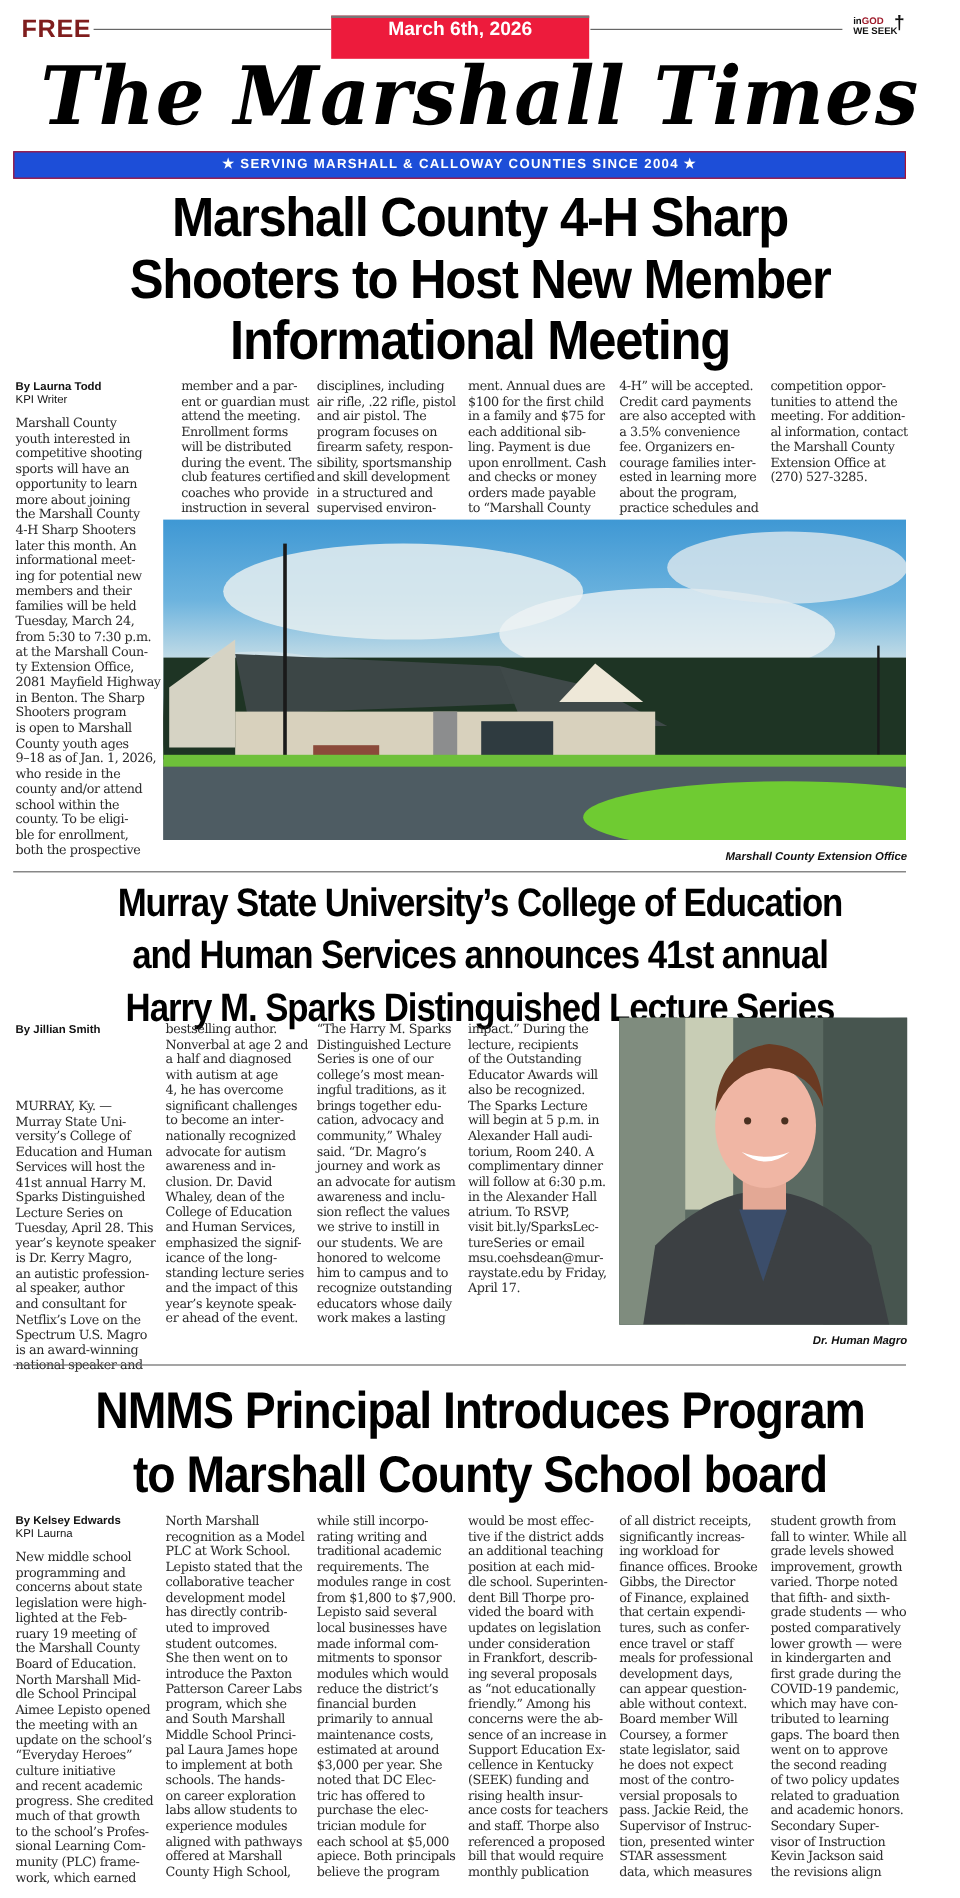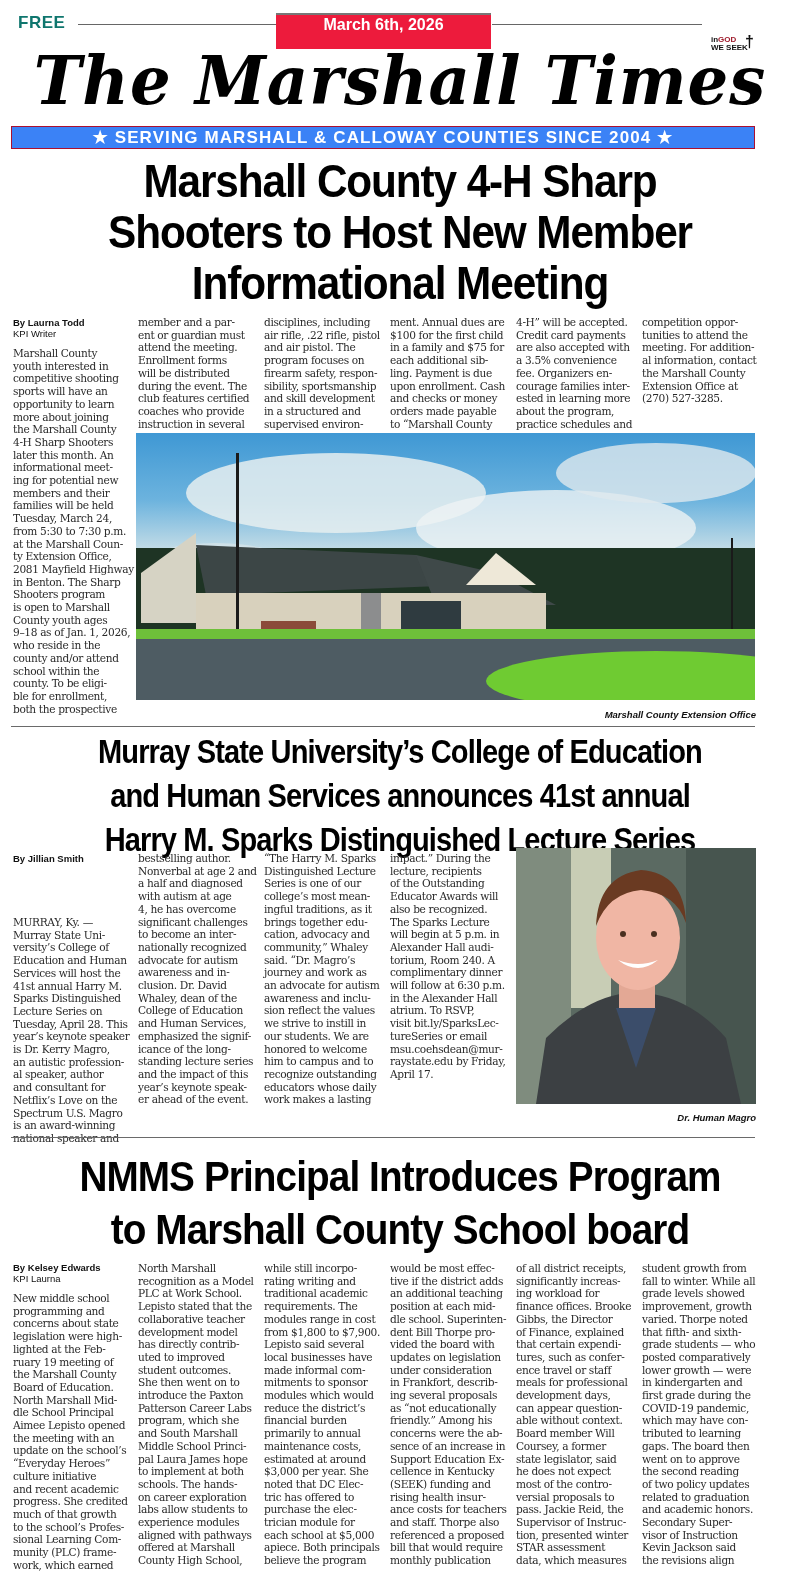--- a/index.html
+++ b/index.html
@@ -1,31 +1,31 @@
 <!DOCTYPE html>
 <html><head>
 <meta charset="utf-8">
 <style>
   * { box-sizing: border-box; margin: 0; padding: 0; }
   html, body { width: 800px; height: 1582px; background: #ffffff; overflow: hidden; }
   body { position: relative; font-family: "DejaVu Serif", serif; color: #1a1a1a; }
 
   
   .topbar { position: absolute; left: 0; top: 0; width: 800px; height: 40px; }
-  .free { position: absolute; left: 18px; top: 13px; font-family: "Liberation Sans", sans-serif; font-weight: 900; font-size: 17px; color: #0f766e; letter-spacing: 0.5px; }
+  .free { position: absolute; left: 18px; top: 13px; font-family: "Liberation Sans", sans-serif; font-weight: 900; font-size: 21px; color: #7f1d1d; letter-spacing: 0.5px; }
   .rule-left { position: absolute; left: 78px; top: 24px; width: 198px; height: 1px; background: #666; }
   .rule-right { position: absolute; left: 492px; top: 24px; width: 210px; height: 1px; background: #666; }
   .datebox { position: absolute; left: 276px; top: 13px; width: 215px; height: 36px; background: #ed1b3c; border-top: 2px solid #777; color: #fff; font-family: "Liberation Sans", sans-serif; font-weight: bold; font-size: 16px; text-align: center; line-height: 19px; }
-  .motto { position: absolute; left: 711px; top: 14px; width: 45px; height: 22px; font-family: "Liberation Sans", sans-serif; font-weight: 900; font-size: 8px; line-height: 8px; color: #111; margin-top: 22px; }
+  .motto { position: absolute; left: 711px; top: 14px; width: 45px; height: 22px; font-family: "Liberation Sans", sans-serif; font-weight: 900; font-size: 8px; line-height: 8px; color: #111; }
   .motto .god { color: #9e1a2a; }
   .motto .cross { position: absolute; left: 34px; top: -2px; font-size: 16px; line-height: 16px; color: #111; }
 
   .nameplate { position: absolute; left: 0; top: 38px; width: 800px; height: 86px; text-align: center; font-family: "DejaVu Serif", serif; font-weight: bold; font-size: 64px; line-height: 86px; color: #000; letter-spacing: 1px; font-style: italic; transform: scaleY(1.05); }
 
-  .tagline { position: absolute; left: 11px; top: 126px; width: 744px; height: 23px; background: #3b82f6; border: 1px solid #aa1030; color: #fff; font-family: "Liberation Sans", sans-serif; font-weight: bold; font-size: 17px; line-height: 21px; text-align: center; letter-spacing: 1.1px; }
+  .tagline { position: absolute; left: 11px; top: 126px; width: 744px; height: 23px; background: #1d4ed8; border: 1px solid #aa1030; color: #fff; font-family: "Liberation Sans", sans-serif; font-weight: bold; font-size: 11px; line-height: 21px; text-align: center; letter-spacing: 1.1px; }
 
   
   .headline { position: absolute; left: 0; width: 800px; text-align: center; font-family: "Liberation Sans", sans-serif; font-weight: bold; color: #000; transform-origin: center top; }
   .hl1 { top: 156px; font-size: 46px; line-height: 51px; letter-spacing: -1.2px; transform: scaleX(0.92); }
   .hl2 { top: 730px; font-size: 33px; line-height: 44px; letter-spacing: -1px; transform: scaleX(0.88); }
   .hl3 { top: 1150px; font-size: 43px; line-height: 53px; letter-spacing: -1px; transform: scaleX(0.9); }
 
   
   .byline { position: absolute; font-family: "Liberation Sans", sans-serif; font-weight: bold; font-size: 9.5px; line-height: 11px; color: #111; }
   .byrole { position: absolute; font-family: "Liberation Sans", sans-serif; font-size: 9.5px; line-height: 11px; color: #111; }
@@ -85,21 +85,21 @@
 Shooters program
 is open to Marshall
 County youth ages
 9–18 as of Jan. 1, 2026,
 who reside in the
 county and/or attend
 school within the
 county. To be eligi-
 ble for enrollment,
 both the prospective</div>
-  <div class="col" style="left:138px; top:316px; width:122px;">member and a par-
+  <div class="col" style="left:151px; top:316px; width:122px;">member and a par-
 ent or guardian must
 attend the meeting.
 Enrollment forms
 will be distributed
 during the event. The
 club features certified
 coaches who provide
 instruction in several</div>
   <div class="col" style="left:264px; top:316px; width:122px;">disciplines, including
 air rifle, .22 rifle, pistol

